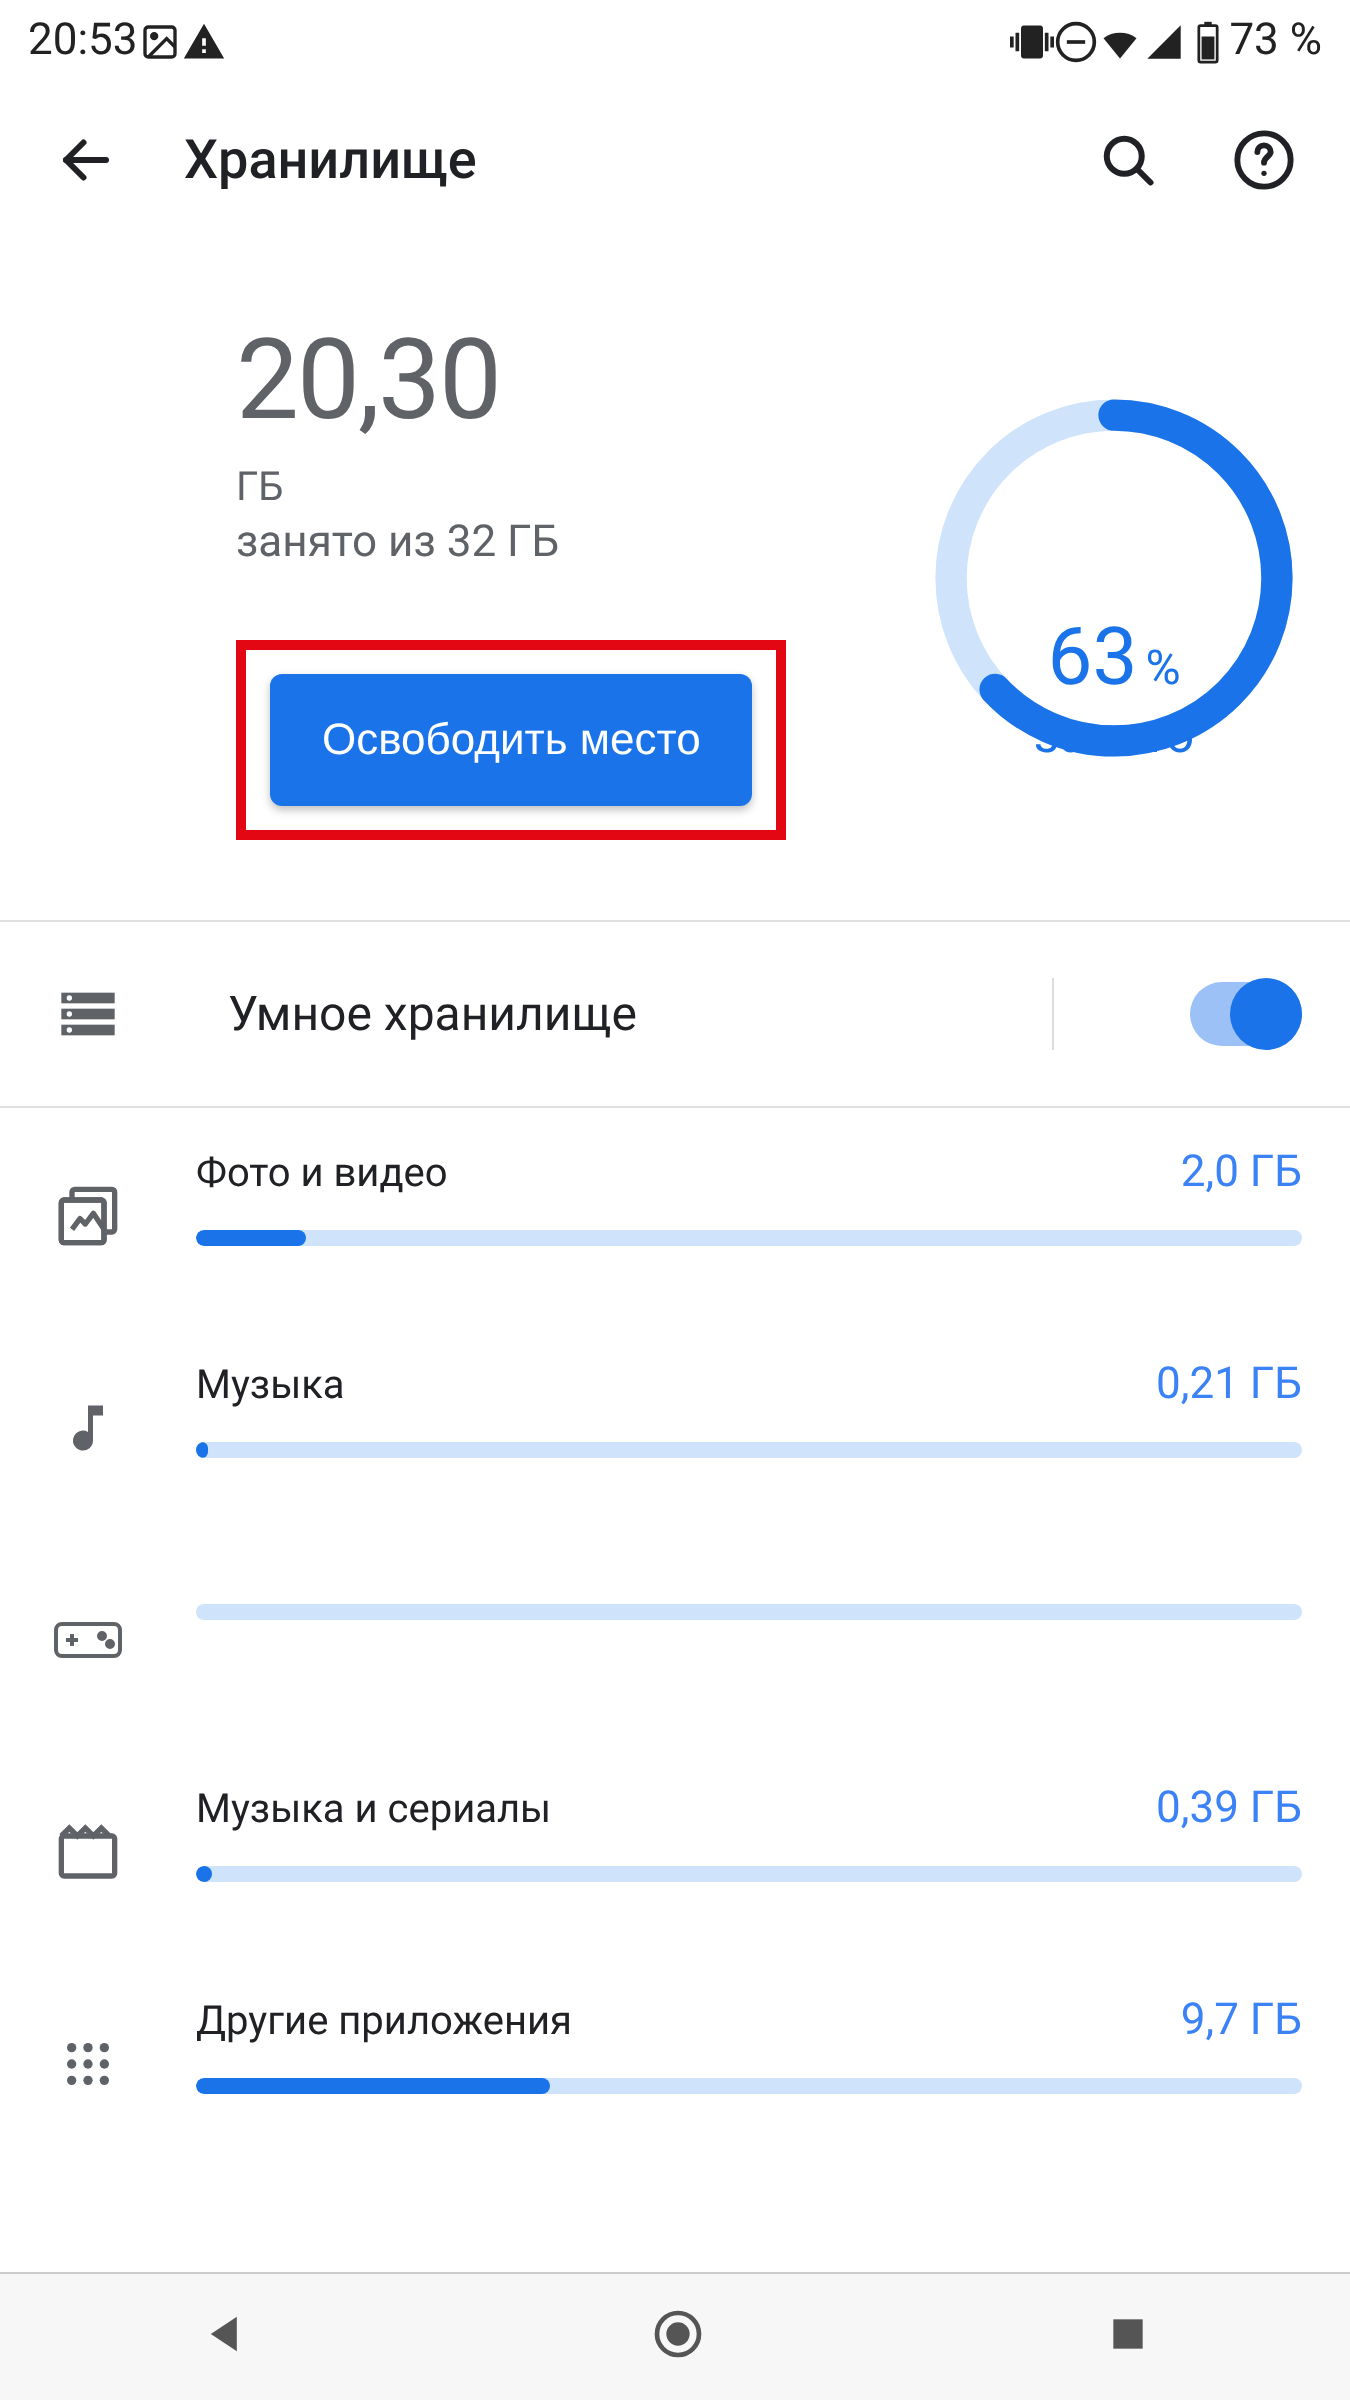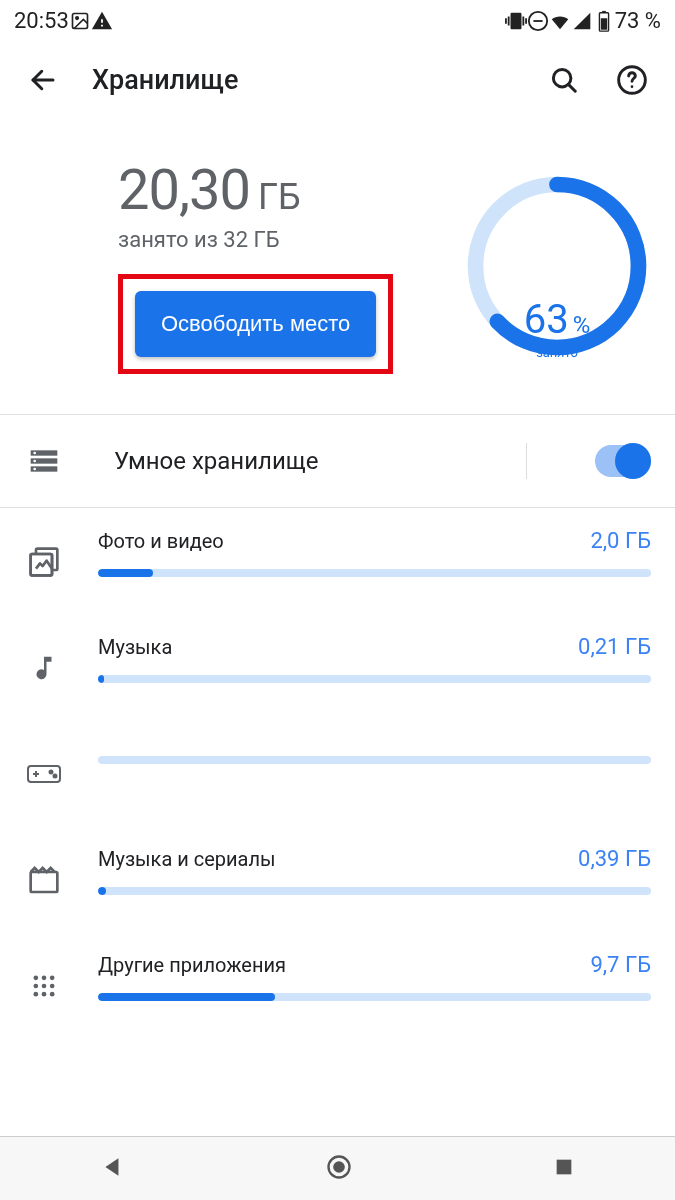--- a/index.html
+++ b/index.html
@@ -30,49 +30,49 @@
   }
   .app-bar-title { font-size: 27px; font-weight: 500; flex: 1; }
   .iconbtn { width: 38px; height: 38px; display: flex; align-items: center; justify-content: center; color: #202124; }
   .summary {
     display: flex;
     align-items: center;
     gap: 34px;
     padding: 40px 24px 40px 118px;
   }
   .summary-left { flex: 1; }
-  .used-line { display: flex; align-items: baseline; gap: 8px; color: #5f6368; }
+  .used-line { display: flex; align-items: baseline; gap: 8px; color: #5f6368; flex-direction: column; }
   .used-big { font-size: 56px; font-weight: 400; color: #5f6368; letter-spacing: -1px; }
-  .used-unit { font-size: 36px; color: #5f6368; }
+  .used-unit { font-size: 20px; color: #5f6368; }
   .used-sub { font-size: 22px; color: #5f6368; margin-top: 4px; }
   .highlight-wrapper {
     border: 5px solid #e30613;
     display: inline-block;
-    margin-top: 22px;
+    margin-top: 36px;
     padding: 12px;
   }
   .free-btn {
     background: #1a73e8;
     color: #fff;
     border: none;
     font-size: 22px;
     padding: 20px 26px;
     border-radius: 6px;
     box-shadow: 0 2px 4px rgba(0,0,0,.25);
   }
   .ring-wrap { width: 188px; height: 188px; position: relative; }
   .ring-svg { transform: rotate(-90deg); }
   .ring-text {
     position: absolute; inset: 0;
     display: flex; flex-direction: column; align-items: center; justify-content: flex-end;
     color: #1a73e8;
   }
   .ring-num { font-size: 40px; }
   .ring-num small { font-size: 24px; margin-left: 4px; }
-  .ring-lab { font-size: 13px; color: #1a73e8; margin-top: 2px; }
+  .ring-lab { font-size: 25px; color: #1a73e8; margin-top: 2px; }
   .divider { height: 1px; background: #e0e0e0; }
   .row {
     display: flex;
     align-items: center;
     padding: 26px 24px;
     gap: 50px;
   }
   .row-icon { width: 40px; height: 40px; display: flex; align-items: center; justify-content: center; color: #5f6368; }
   .row-main { flex: 1; }
   .row-title { font-size: 24px; color: #202124; }

